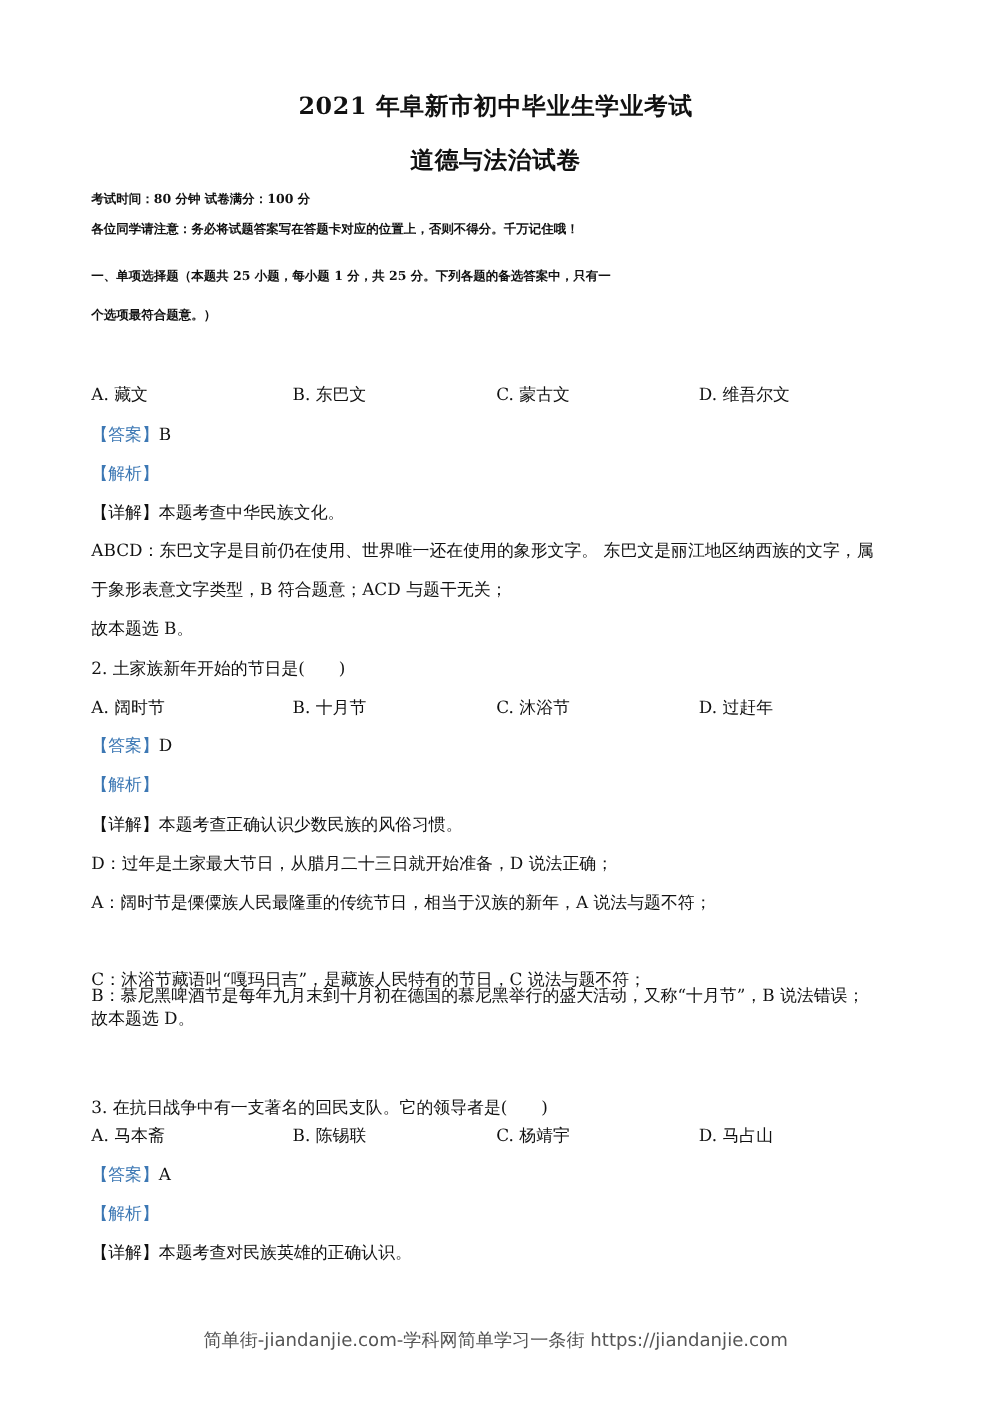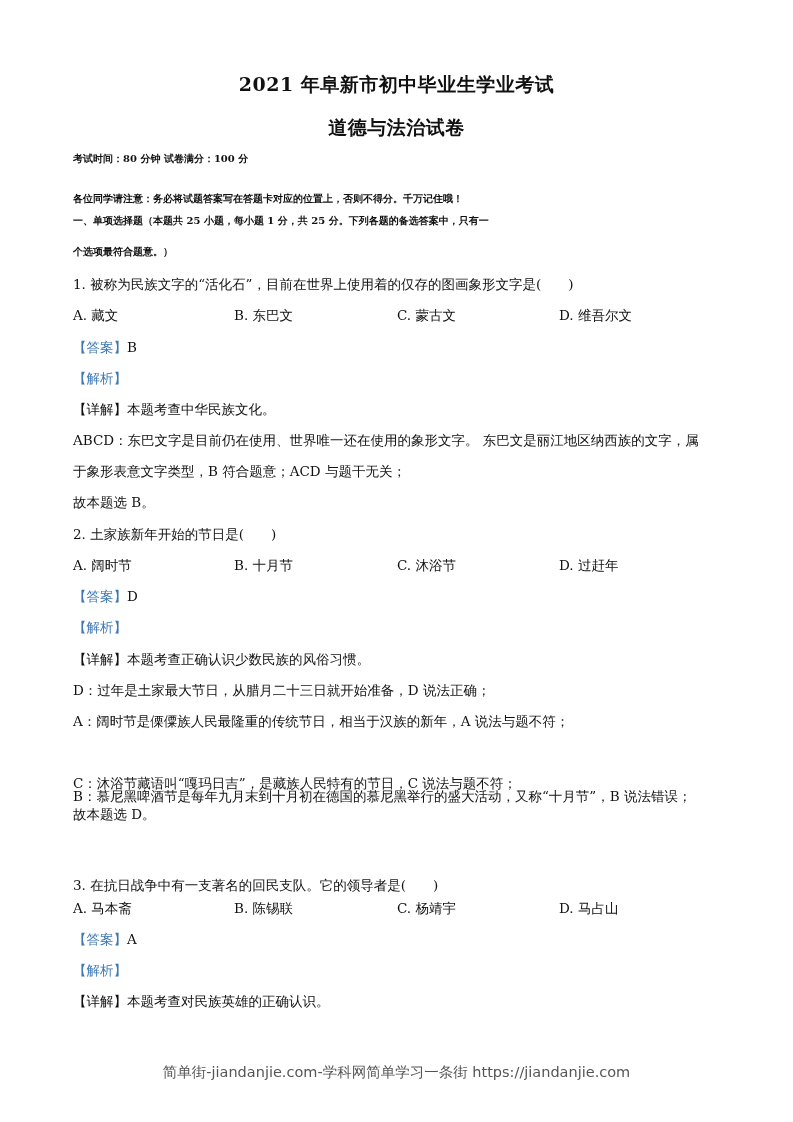--- a/index.html
+++ b/index.html
@@ -17,25 +17,24 @@
 </style>
 </head>
 <body>
 
 <div class="page">
 
   <div class="title" style="top:72px;">2021 年阜新市初中毕业生学业考试</div>
   <div class="title" style="top:115px;">道德与法治试卷</div>
 
   <div class="line bold" style="top:152px;">考试时间：80 分钟  试卷满分：100 分</div>
-  <div class="line bold" style="top:192px;text-align:right;">各位同学请注意：务必将试题答案写在答题卡对应的位置上，否则不得分。千万记住哦！</div>
+  <div class="line bold" style="top:176px;text-align:right;">各位同学请注意：务必将试题答案写在答题卡对应的位置上，否则不得分。千万记住哦！</div>
   <div class="line bold" style="top:214px;">一、单项选择题（本题共 25 小题，每小题 1 分，共 25 分。下列各题的备选答案中，只有一</div>
   <div class="line bold" style="top:245px;text-align:center;">个选项最符合题意。）</div>
 
-  <div class="line" style="top:276px;">1. 被称为民族文字的“活化石”，目前在世界上使用着的仅存的图画象形文字是(　　)</div>
   <div class="opt" style="left:73px; top:307px;">A. 藏文</div>
   <div class="opt" style="left:234px; top:307px;">B. 东巴文</div>
   <div class="opt" style="left:397px; top:307px;">C. 蒙古文</div>
   <div class="opt" style="left:559px; top:307px;">D. 维吾尔文</div>
   <div class="line" style="top:339px;">
     <span class="blue">【答案】</span><span>B</span>
   </div>
   <div class="line blue" style="top:370px;">【解析】</div>
   <div class="line" style="top:401px;">
     <span>【详解】</span><span>本题考查中华民族文化。</span>

